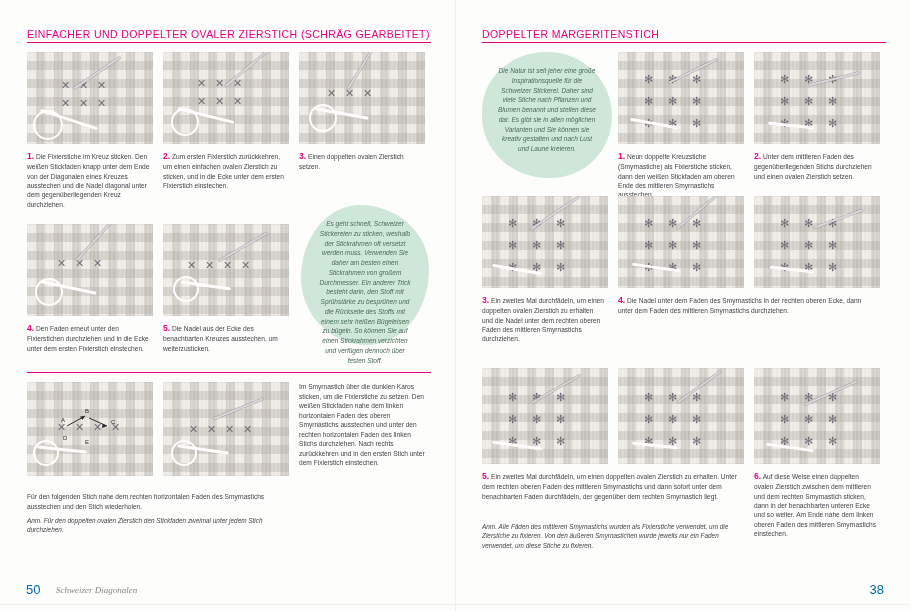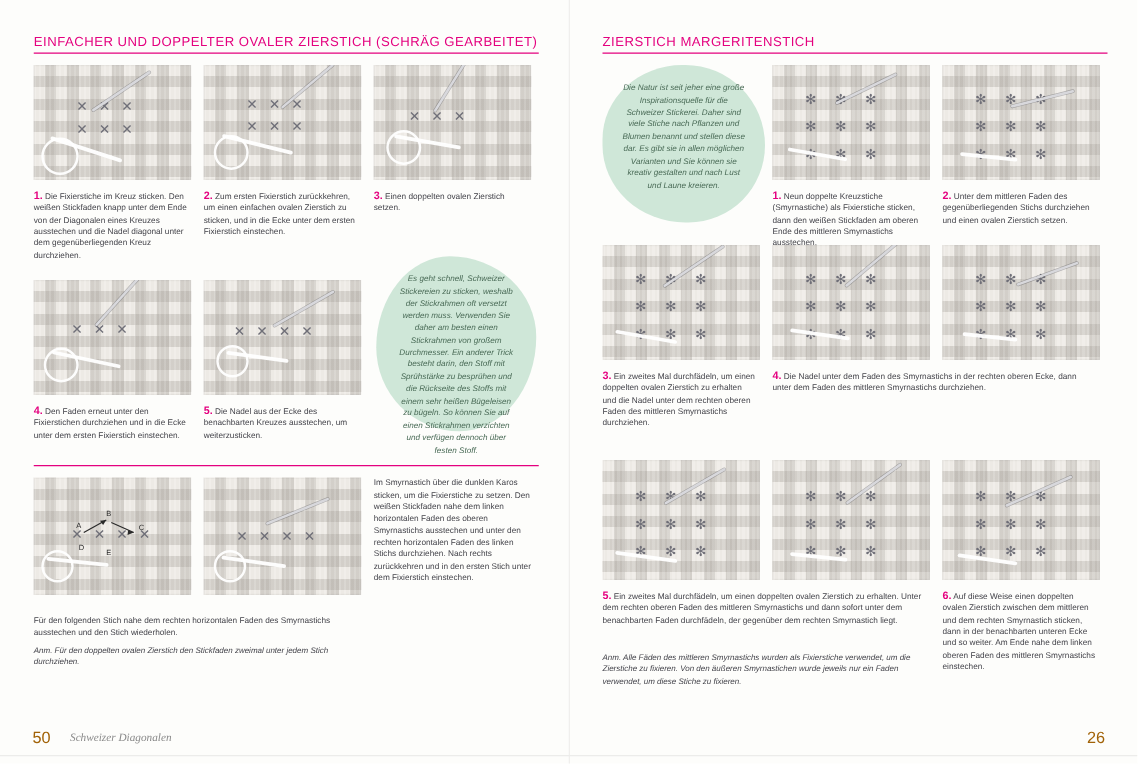--- a/index.html
+++ b/index.html
@@ -143,21 +143,21 @@
     border-radius: 46% 54% 48% 52% / 52% 46% 54% 48%;
   }
   .bubble.b2 {
     border-radius: 50% 50% 48% 52% / 48% 52% 50% 50%;
   }
 
   .folio {
     position: absolute;
     bottom: 14px;
     font-size: 13px;
-    color: #a16207;
+    color: #0369a1;
   }
   .folio-left { left: 26px; }
   .folio-right { right: 26px; }
   .running-head {
     position: absolute;
     bottom: 16px;
     left: 56px;
     font-family: "Liberation Serif", serif;
     font-style: italic;
     font-size: 9px;
@@ -303,21 +303,21 @@
     <div class="body-text" style="left:27px; top:492px; width:262px;">Für den folgenden Stich nahe dem rechten horizontalen Faden des Smyrnastichs ausstechen und den Stich wiederholen.</div>
 
     <div class="note" style="left:27px; top:516px; width:262px;">Anm. Für den doppelten ovalen Zierstich den Stickfaden zweimal unter jedem Stich durchziehen.</div>
 
     <div class="folio folio-left">50</div>
     <div class="running-head">Schweizer Diagonalen</div>
   </div>
 
   <div class="col right">
 
-    <div class="sec-title" style="left:27px; top:28px;">ZIERSTICH MARGERITENSTICH</div>
+    <div class="sec-title" style="left:27px; top:28px;">DOPPELTER MARGERITENSTICH</div>
     <div class="rule" style="left:27px; top:42px; width:404px;"></div>
 
     <div class="bubble b2" style="left:27px; top:52px; width:130px; height:126px;">Die Natur ist seit jeher eine große Inspirationsquelle für die Schweizer Stickerei. Daher sind viele Stiche nach Pflanzen und Blumen benannt und stellen diese dar. Es gibt sie in allen möglichen Varianten und Sie können sie kreativ gestalten und nach Lust und Laune kreieren.</div>
 
     <div class="swatch" style="left:163px; top:52px; width:126px; height:92px;">
       <div class="grain"></div>
       <div class="stitch" style="left:26px; top:22px;">✻</div>
       <div class="stitch" style="left:50px; top:22px;">✻</div>
       <div class="stitch" style="left:74px; top:22px;">✻</div>
       <div class="stitch" style="left:26px; top:44px;">✻</div>
@@ -457,17 +457,17 @@
       <b>5.</b>
       <span>Ein zweites Mal durchfädeln, um einen doppelten ovalen Zierstich zu erhalten. Unter dem rechten oberen Faden des mittleren Smyrnastichs und dann sofort unter dem benachbarten Faden durchfädeln, der gegenüber dem rechten Smyrnastich liegt.</span>
     </div>
     <div class="step" style="left:299px; top:470px; width:126px;">
       <b>6.</b>
       <span>Auf diese Weise einen doppelten ovalen Zierstich zwischen dem mittleren und dem rechten Smyrnastich sticken, dann in der benachbarten unteren Ecke und so weiter. Am Ende nahe dem linken oberen Faden des mittleren Smyrnastichs einstechen.</span>
     </div>
 
     <div class="note" style="left:27px; top:522px; width:260px;">Anm. Alle Fäden des mittleren Smyrnastichs wurden als Fixierstiche verwendet, um die Zierstiche zu fixieren. Von den äußeren Smyrnastichen wurde jeweils nur ein Faden verwendet, um diese Stiche zu fixieren.</div>
 
-    <div class="folio folio-right">26</div>
+    <div class="folio folio-right">38</div>
   </div>
 
   <div class="baseline"></div>
 </div>
 
 </body></html>

